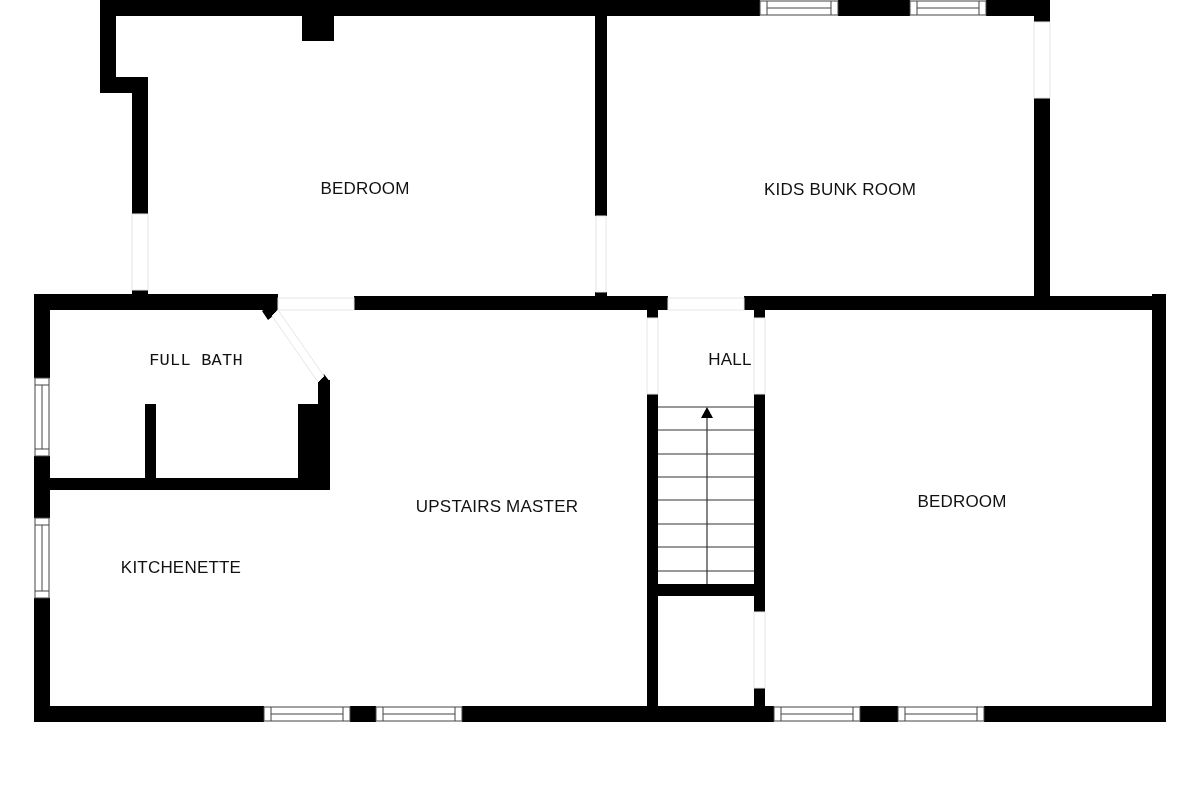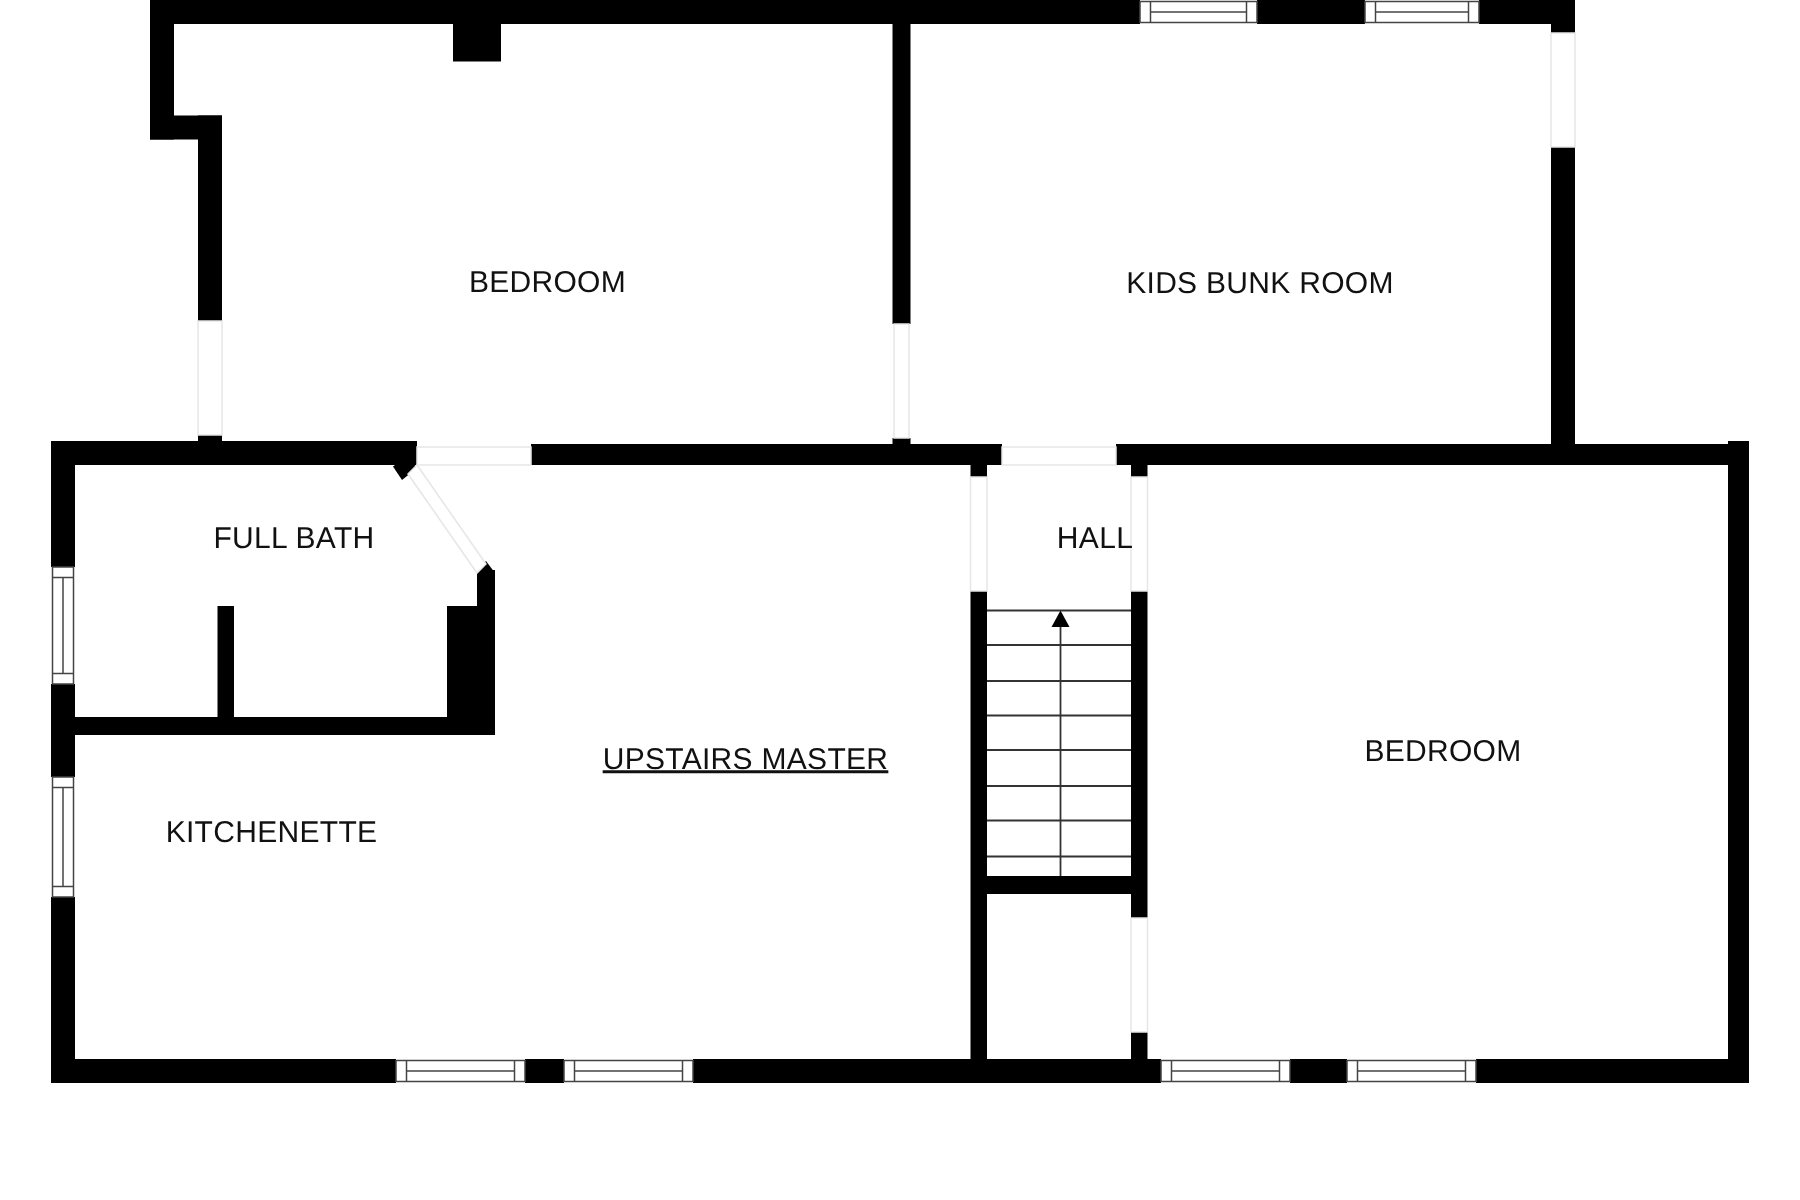--- a/index.html
+++ b/index.html
@@ -1,20 +1,20 @@
 <!DOCTYPE html>
 <html><head>
 <meta charset="utf-8">
 <style>
   html, body { margin: 0; padding: 0; background: #ffffff; }
   body { width: 1200px; height: 800px; position: relative; overflow: hidden; font-family: "Liberation Sans", sans-serif; }
   #plan { position: absolute; left: 0; top: 0; width: 1200px; height: 800px; }
   .room-label {
     position: absolute; transform: translate(-50%, -50%);
-    font-family: "Liberation Sans", sans-serif; font-size: 20px; color: #111111;
+    font-family: "Liberation Sans", sans-serif; font-size: 17px; color: #111111;
     white-space: nowrap; letter-spacing: 0.2px;
   }
 </style>
 </head>
 <body>
 
 <svg id="plan" width="1200" height="800" viewBox="0 0 1200 800" xmlns="http://www.w3.org/2000/svg">
   <g fill="#000000">
 
     <rect x="100" y="0" width="660" height="16"></rect>
@@ -134,18 +134,18 @@
     <line x1="658" y1="547" x2="754" y2="547"></line>
     <line x1="658" y1="571" x2="754" y2="571"></line>
     <line x1="707" y1="414" x2="707" y2="584"></line>
   </g>
   <polygon points="707,407 701,418 713,418" fill="#000000"></polygon>
 </svg>
 
 <div>
   <div class="room-label" style="left:365px; top:189px;">BEDROOM</div>
   <div class="room-label" style="left:840px; top:190px;text-align:right;">KIDS BUNK ROOM</div>
-  <div class="room-label" style="left:196px; top:360px;">FULL BATH</div>
+  <div class="room-label" style="left:196px; top:360px;font-family:Liberation Mono, monospace;">FULL BATH</div>
   <div class="room-label" style="left:730px; top:360px;">HALL</div>
-  <div class="room-label" style="left:497px; top:507px;text-decoration:underline;">UPSTAIRS MASTER</div>
-  <div class="room-label" style="left:181px; top:556px;">KITCHENETTE</div>
+  <div class="room-label" style="left:497px; top:507px;">UPSTAIRS MASTER</div>
+  <div class="room-label" style="left:181px; top:568px;">KITCHENETTE</div>
   <div class="room-label" style="left:962px; top:502px;">BEDROOM</div>
 </div>
 
 </body></html>

